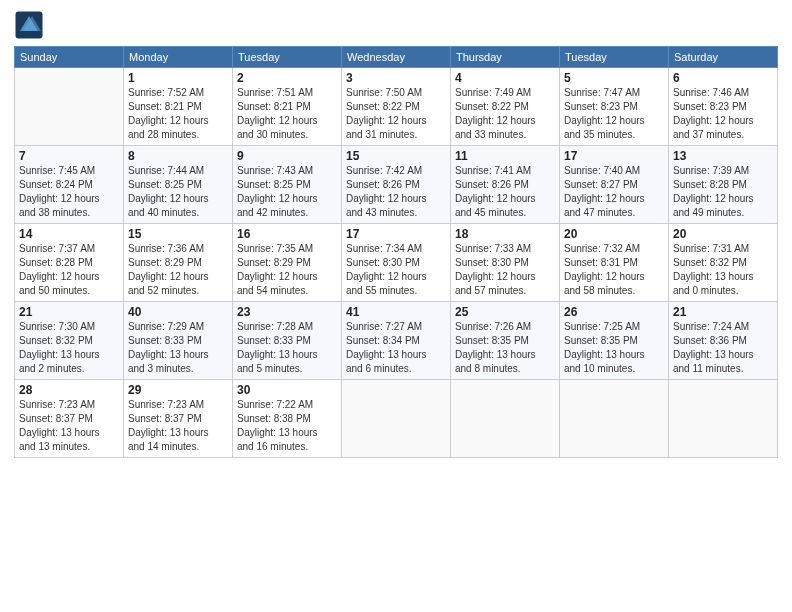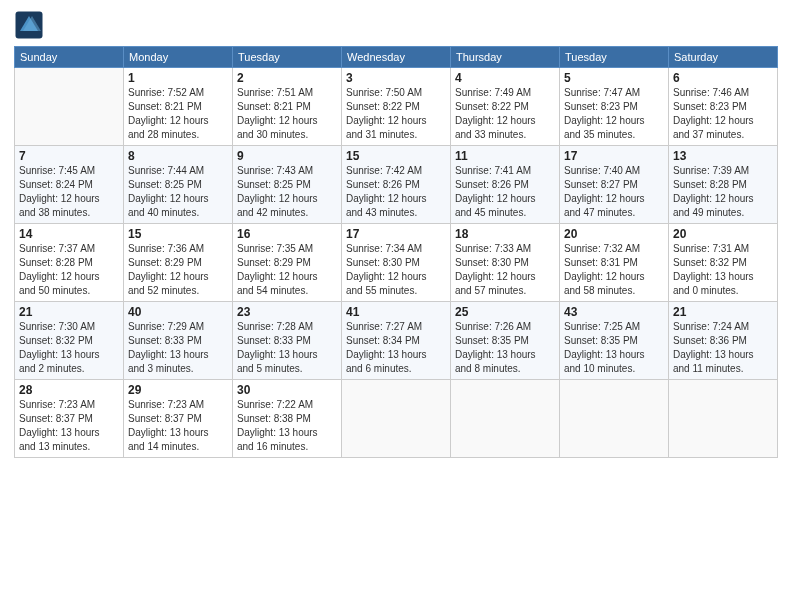--- a/index.html
+++ b/index.html
@@ -227,21 +227,21 @@
           </td>
           <td>
             <span class="day-number">41</span>
             <div class="day-info">Sunrise: 7:27 AM<br>Sunset: 8:34 PM<br>Daylight: 13 hours and 6 minutes.</div>
           </td>
           <td>
             <span class="day-number">25</span>
             <div class="day-info">Sunrise: 7:26 AM<br>Sunset: 8:35 PM<br>Daylight: 13 hours and 8 minutes.</div>
           </td>
           <td>
-            <span class="day-number">43</span>
+            <span class="day-number">26</span>
             <div class="day-info">Sunrise: 7:25 AM<br>Sunset: 8:35 PM<br>Daylight: 13 hours and 10 minutes.</div>
           </td>
           <td>
             <span class="day-number">21</span>
             <div class="day-info">Sunrise: 7:24 AM<br>Sunset: 8:36 PM<br>Daylight: 13 hours and 11 minutes.</div>
           </td>
         </tr>
         <tr>
           <td>
             <span class="day-number">28</span>

